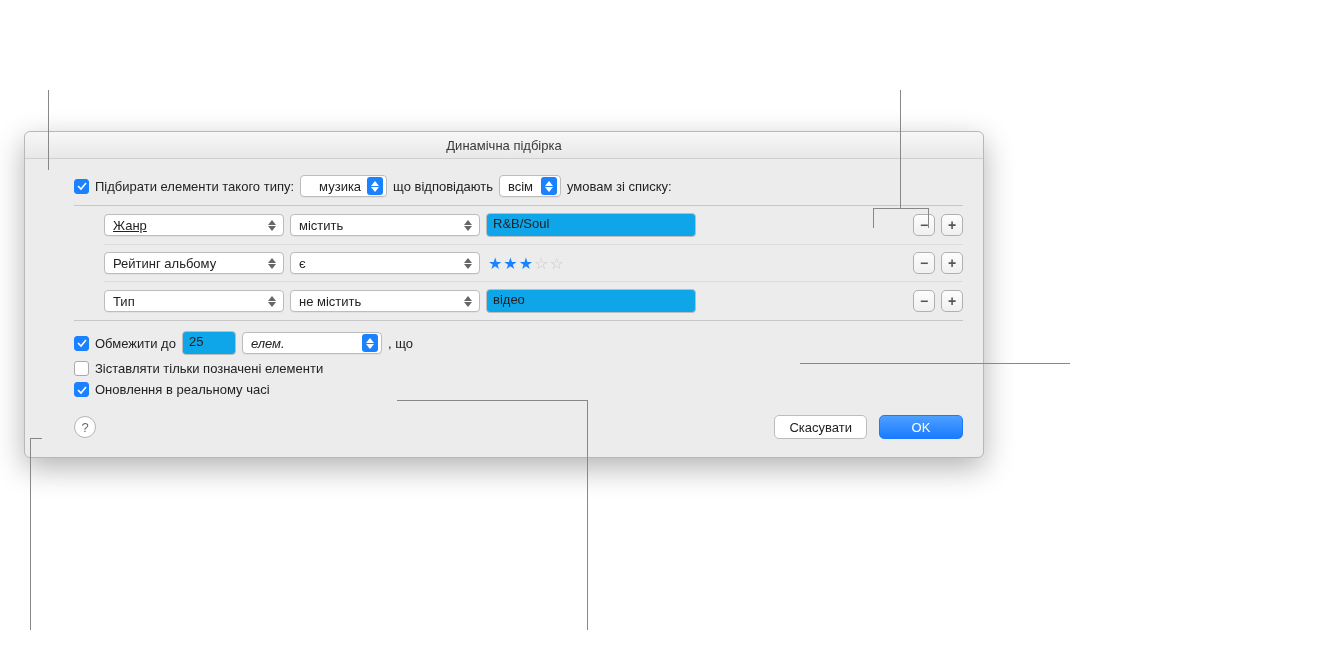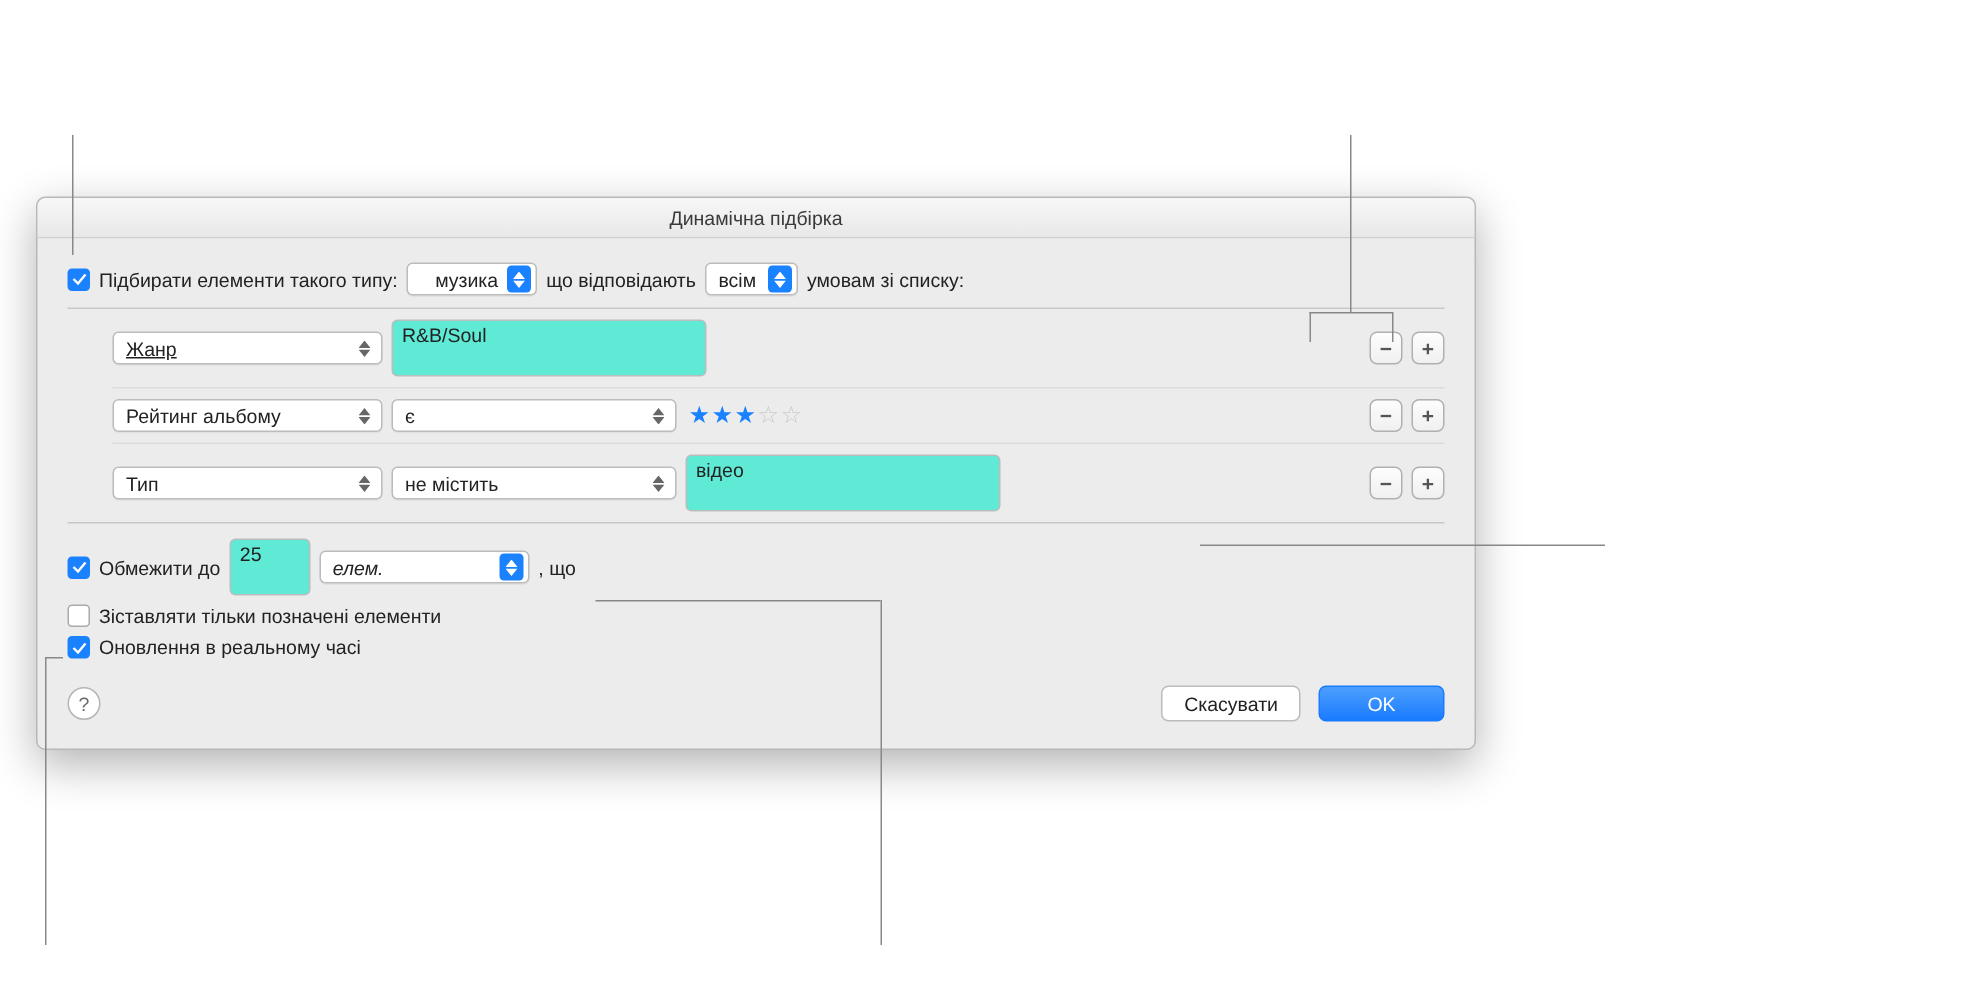--- a/index.html
+++ b/index.html
@@ -15,21 +15,21 @@
   }
   .titlebar {
     text-align: center;
     font-size: 13px;
     padding: 6px 0 5px;
     border-bottom: 1px solid #d0d0d0;
     background: linear-gradient(#f7f7f7,#e8e8e8);
     border-radius: 6px 6px 0 0;
     color: #3a3a3a;
   }
-  .content { padding: 16px 20px 18px; font-size: 13px; color: #222; }
+  .content { padding: 16px 20px 18px; font-size: 13px; color: #222; margin-left: 29px; }
   .row { display: flex; align-items: center; gap: 6px; margin-bottom: 6px; }
   .checkbox {
     width: 15px; height: 15px; border: 1px solid #aaa; border-radius: 3px;
     background: #fff; display: inline-flex; align-items: center; justify-content: center;
     font-size: 12px; line-height: 1; color: #fff;
   }
   .checkbox.checked { background: #1a82ff; border-color: #1a82ff; }
   .popup {
     display: inline-flex; align-items: center; justify-content: space-between;
     background: #fff; border: 1px solid #bcbcbc; border-radius: 4px;
@@ -39,22 +39,22 @@
   .popup .arrows {
     width: 16px; height: 18px; background: #1a82ff; border-radius: 3px;
     display: flex; flex-direction: column; align-items: center; justify-content: center;
     gap: 1px; margin-left: 6px;
   }
   .popup.plain .arrows { background: transparent; }
   .popup.plain .arrows svg path { fill: #666; }
   .popup .arrows svg { width: 8px; height: 5px; }
   .popup .arrows svg path { fill: #fff; }
   .input {
-    background: #5eead4; border: 1px solid #bcbcbc; border-radius: 4px;
-    padding: 2px 6px; height: 38px; font-size: 13px; min-width: 40px;
+    background: #0ea5e9; border: 1px solid #bcbcbc; border-radius: 4px;
+    padding: 2px 6px; height: 24px; font-size: 13px; min-width: 40px;
   }
   .rules {
     border-top: 1px solid #c7c7c7;
     border-bottom: 1px solid #c7c7c7;
     margin: 8px 0 10px;
   }
   .rule-row {
     display: flex; align-items: center; gap: 6px;
     padding: 7px 0;
     border-bottom: 1px solid #dcdcdc;
@@ -129,20 +129,31 @@
         </span>
       </span>
       <span>умовам зі списку:</span>
     </div>
 
     <div class="rules">
 
       <div class="rule-row">
         <span class="popup plain" style="width:180px;text-decoration:underline;">
           <span>Жанр</span>
+          <span class="arrows">
+            <svg viewBox="0 0 8 5">
+                <path d="M0 5 L4 0 L8 5 Z"></path>
+              </svg>
+            <svg viewBox="0 0 8 5">
+                <path d="M0 0 L4 5 L8 0 Z"></path>
+              </svg>
+          </span>
+        </span>
+        <span class="popup plain" style="width:190px;">
+          <span>містить</span>
           <span class="arrows">
             <svg viewBox="0 0 8 5">
                 <path d="M0 5 L4 0 L8 5 Z"></path>
               </svg>
             <svg viewBox="0 0 8 5">
                 <path d="M0 0 L4 5 L8 0 Z"></path>
               </svg>
           </span>
         </span>
         <span class="input" style="width:210px;">R&amp;B/Soul</span>

